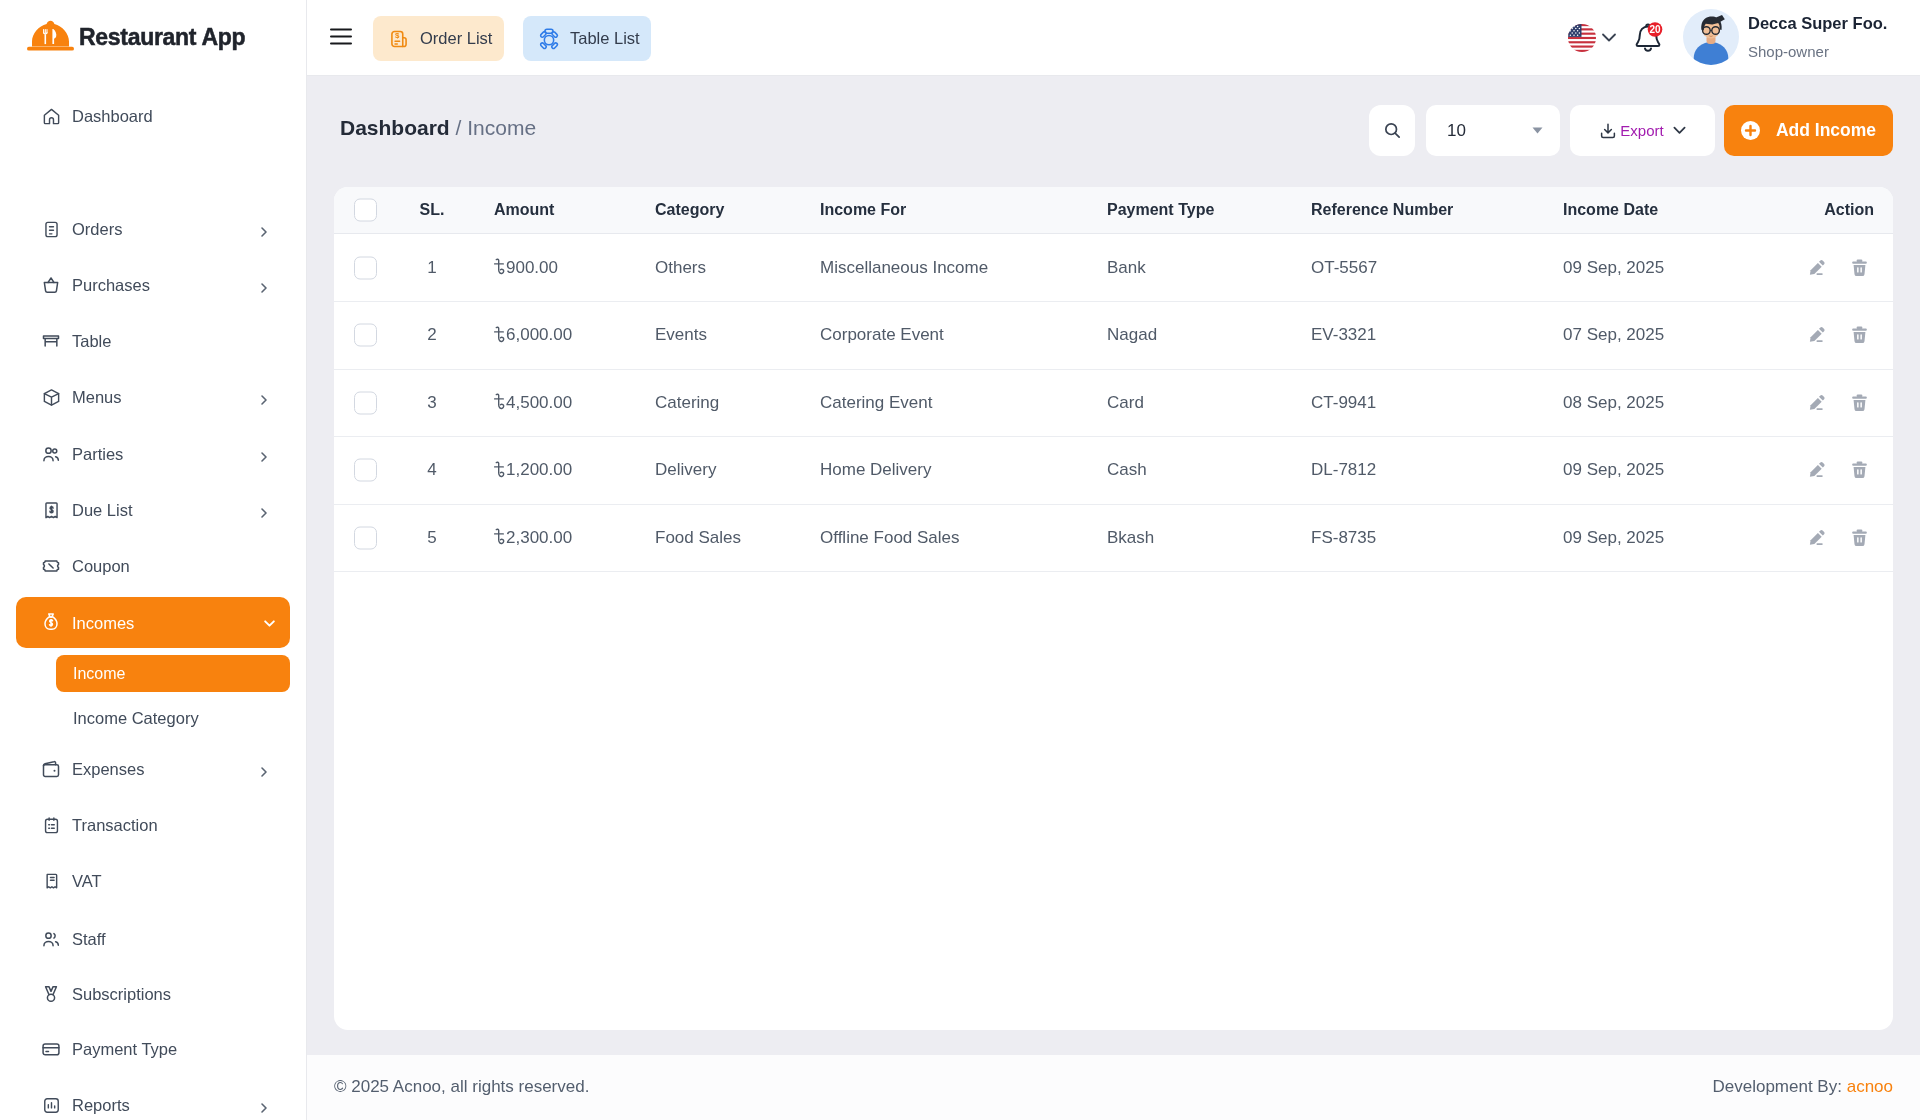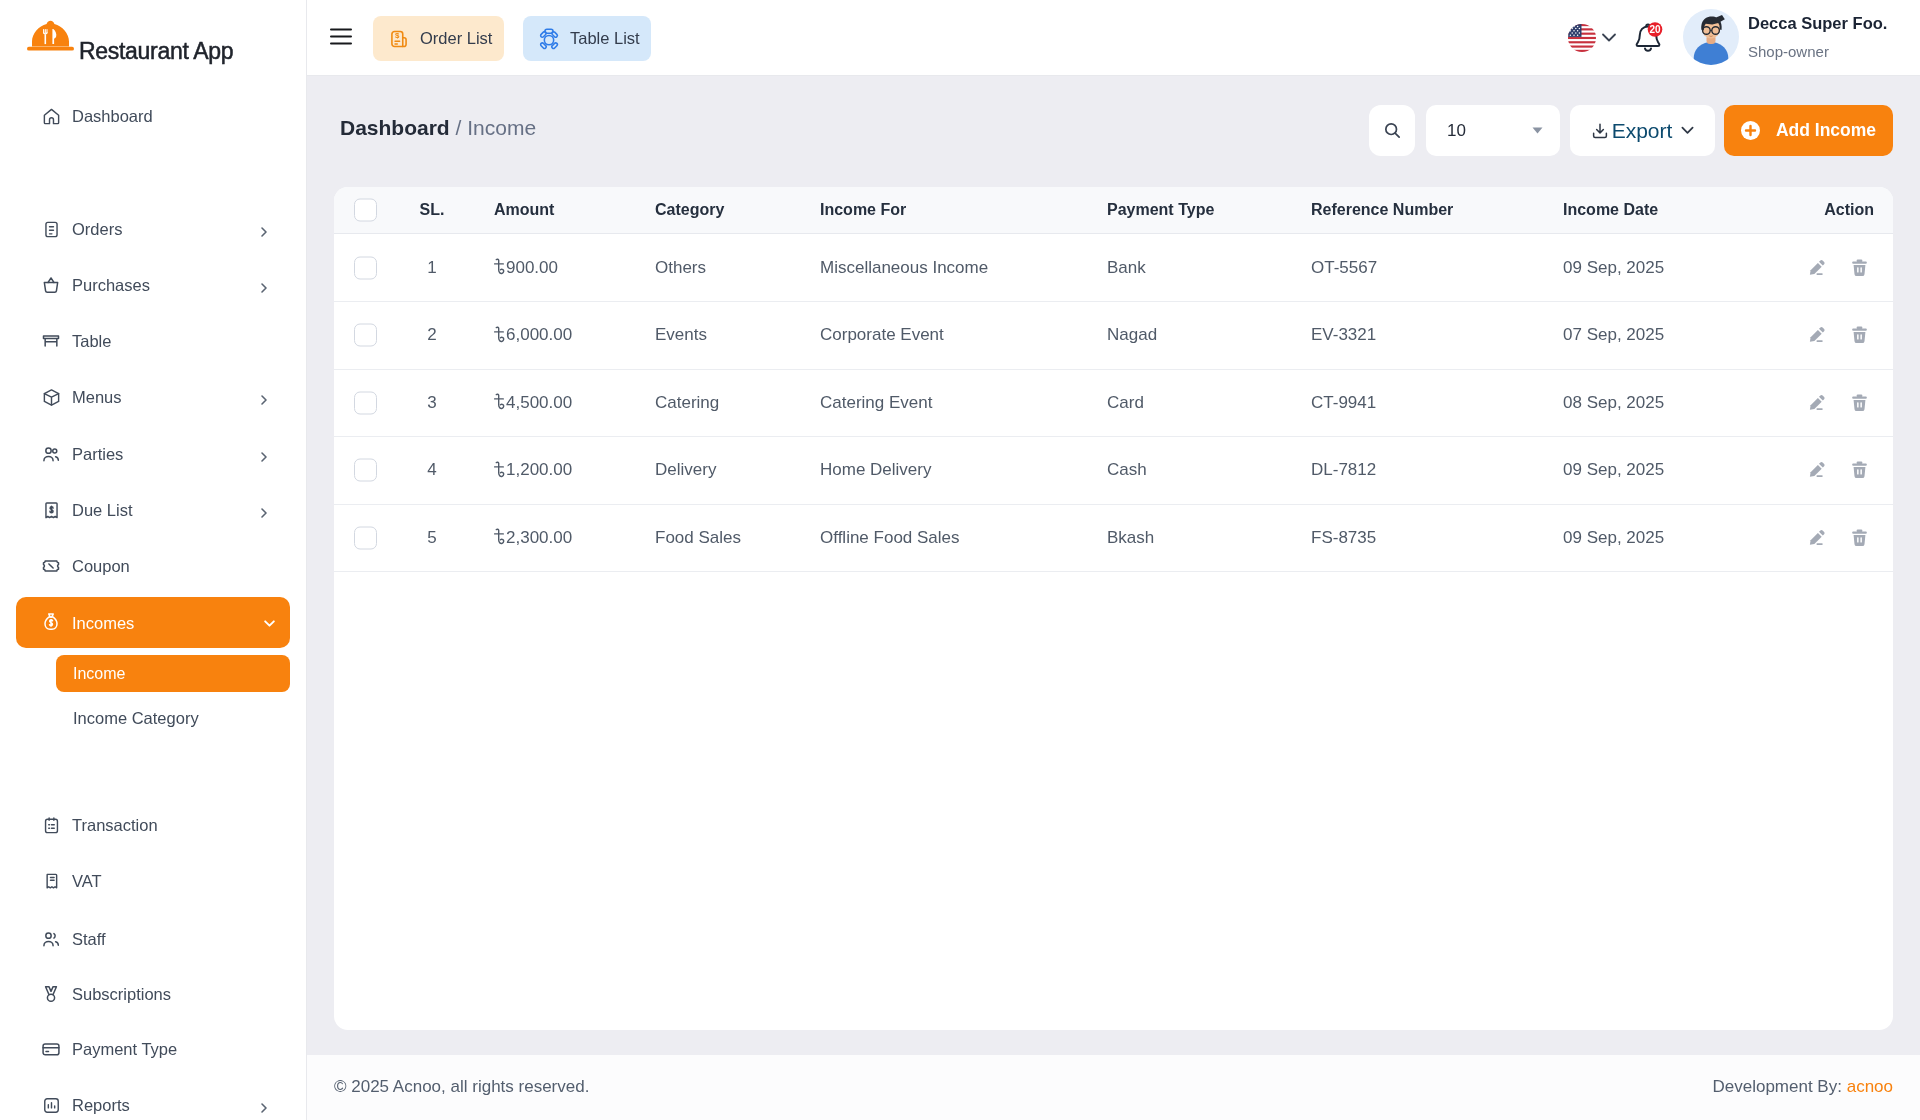--- a/index.html
+++ b/index.html
@@ -47,21 +47,21 @@
       <svg style="position:absolute;right:17px;top:22px" width="11" height="7" viewBox="0 0 11 7">
           <path d="M0.5 0.5h10L5.5 6.5z" fill="#8A93A2"></path>
         </svg>
     </div>
 
     <div class="btn" style="left:1263px;top:29px;width:145px;height:51px">
       <svg width="18" height="18" viewBox="0 0 24 24" fill="none" stroke="#2E3745" stroke-width="2" stroke-linecap="round" stroke-linejoin="round">
           <path d="M12 3v11M7.5 10 12 14.5 16.5 10"></path>
           <path d="M3.5 15v3.5a2 2 0 0 0 2 2h13a2 2 0 0 0 2-2V15"></path>
         </svg>
-      <span style="margin-left:3px;font-size:21px;color:#0c4a6e">Export</span>
+      <span style="margin-left:3px;font-size:15px;color:#a21caf">Export</span>
       <svg style="margin-left:9px" width="13" height="9" viewBox="0 0 14 9">
           <path d="M1.5 1.5 7 7l5.5-5.5" fill="none" stroke="#2E3745" stroke-width="1.9" stroke-linecap="round" stroke-linejoin="round"></path>
         </svg>
     </div>
 
     <div class="btn" style="left:1417px;top:29px;width:169px;height:51px;background:#F8820E">
       <svg width="19" height="19" viewBox="0 0 19 19">
           <circle cx="9.5" cy="9.5" r="9.5" fill="#fff"></circle>
           <path d="M9.5 5v9M5 9.5h9" stroke="#F8820E" stroke-width="2.4" stroke-linecap="round"></path>
         </svg>
@@ -316,21 +316,21 @@
     <div style="position:absolute;left:27px;top:20px;width:45px;height:32px">
       <svg width="47" height="32" viewBox="0 0 47 32">
         <path d="M23.5 0.8c1.9 0 3.5 1.4 3.9 3.2C35.3 6 42 13.4 42 21.6v5h-37v-5C5 13.4 11.7 6 19.6 4c.4-1.8 2-3.2 3.9-3.2z" fill="#F8820E"></path>
         <rect x="0" y="26.8" width="47" height="3.8" rx="1.9" fill="#F8820E"></rect>
         <path d="M16.6 9.6v3.4 M18.3 9.6v3.4 M20 9.6v3.4" stroke="#fff" stroke-width="1.1" stroke-linecap="round" fill="none"></path>
         <path d="M16.6 12.2a1.7 1.7 0 0 0 3.4 0" fill="none" stroke="#fff" stroke-width="1.1"></path>
         <path d="M17.5 14.2h1.6v9.9h-1.6z" fill="#fff"></path>
         <path d="M26.3 8.9c2.3 1.7 3.5 4.9 2.9 7.4-.3 1.3-1.1 2.1-2.1 2.4v5.4h-1.7V9z" fill="#fff"></path>
       </svg>
     </div>
-    <div style="position:absolute;left:79px;top:38px;font-size:23px;font-weight:normal;color:#20242C;letter-spacing:-.3px;-webkit-text-stroke:0.5px #20242C">Restaurant App</div>
+    <div style="position:absolute;left:79px;top:24px;font-size:23px;font-weight:bold;color:#20242C;letter-spacing:-.3px;-webkit-text-stroke:0.5px #20242C">Restaurant App</div>
 
     <div class="sitem" style="top:88px">
         <span class="ic">
           <svg width="19" height="19" viewBox="0 0 24 24" fill="none" stroke="#414B5A" stroke-width="1.8" stroke-linecap="round" stroke-linejoin="round">
             <path d="M3 10.5 12 3l9 7.5V20a1 1 0 0 1-1 1h-5.5v-5a2.5 2.5 0 0 0-5 0v5H4a1 1 0 0 1-1-1z"></path>
           </svg>
         </span>
         <span class="tx">Dashboard</span>
       </div>
     <div class="sitem" style="top:201px">
@@ -423,20 +423,33 @@
       <span style="position:absolute;right:14px;top:19px"><svg width="13" height="13" viewBox="0 0 12 12" fill="none" stroke="#fff" stroke-width="1.8" stroke-linecap="round" stroke-linejoin="round">
             <path d="M2 4l4 4 4-4"></path>
           </svg></span>
     </div>
     <div class="active-block" style="left:56px;width:234px;top:655px;height:37px;border-radius:8px">
       <span style="position:absolute;left:17px;top:50%;transform:translateY(-50%);font-size:16px">Income</span>
     </div>
     <div class="sitem" style="left:56px;width:234px;top:700px;height:36px">
         <span style="position:absolute;left:17px">Income Category</span>
       </div>
+    <div class="sitem" style="top:741px">
+        <span class="ic">
+          <svg width="20" height="20" viewBox="0 0 24 24" fill="none" stroke="#414B5A" stroke-width="1.8" stroke-linecap="round" stroke-linejoin="round">
+            <path d="M17.5 7V4.8a1.6 1.6 0 0 0-2-1.6L4.8 5.6A2.4 2.4 0 0 0 3 8v0"></path>
+            <path d="M3 8a2 2 0 0 1 2-1h14a2 2 0 0 1 2 2v10a2 2 0 0 1-2 2H5a2 2 0 0 1-2-2z"></path>
+            <path d="M16.2 14h.01" stroke-width="2.4"></path>
+          </svg>
+        </span>
+        <span class="tx">Expenses</span>
+        <span class="ch"><svg width="12" height="12" viewBox="0 0 12 12" fill="none" stroke="#5A6472" stroke-width="1.6" stroke-linecap="round" stroke-linejoin="round">
+            <path d="M4 2l4 4-4 4"></path>
+          </svg></span>
+      </div>
     <div class="sitem" style="top:797px">
         <span class="ic">
           <svg width="19" height="19" viewBox="0 0 24 24" fill="none" stroke="#414B5A" stroke-width="1.8" stroke-linecap="round" stroke-linejoin="round">
             <rect x="4.5" y="4" width="15" height="17" rx="2.5"></rect>
             <path d="M9 2.5v3M15 2.5v3M8.5 11h1M12 11h3.5M8.5 15.5h1M12 15.5h3.5"></path>
           </svg>
         </span>
         <span class="tx">Transaction</span>
       </div>
     <div class="sitem" style="top:853px">

